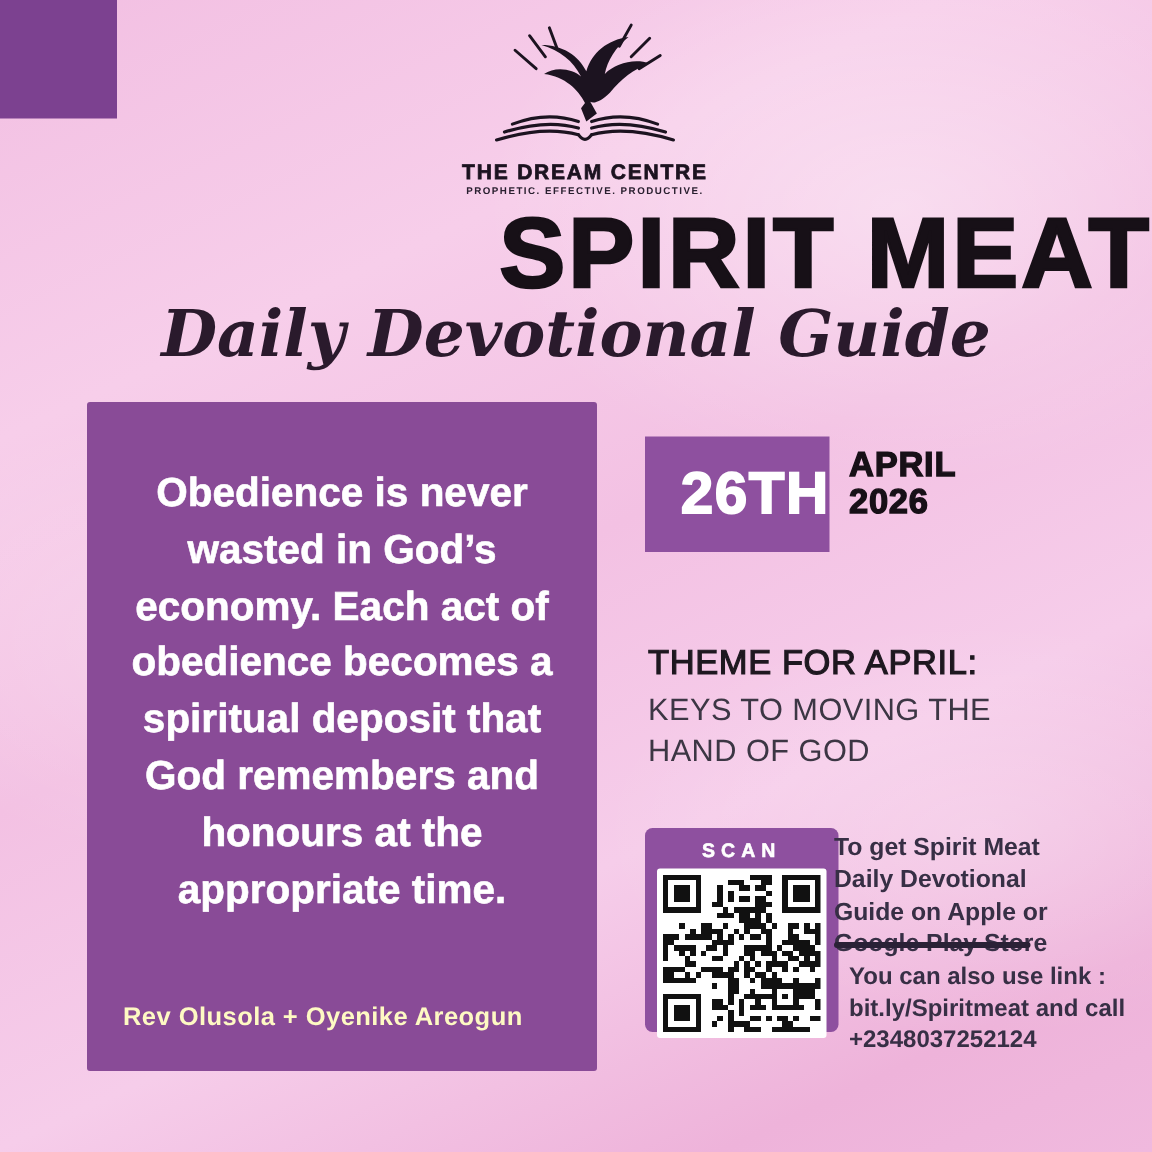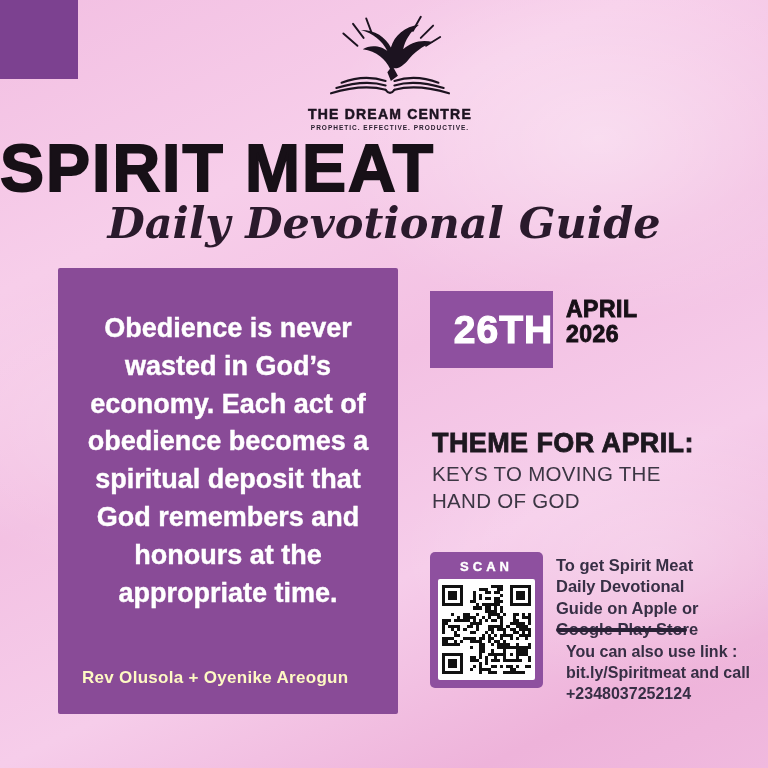--- a/index.html
+++ b/index.html
@@ -31,21 +31,21 @@
     color:#1c1320; -webkit-text-stroke:0.5px #1c1320;
   }
   .logo-tagline {
     margin-top:2px; font-size:6.5px; font-weight:bold; letter-spacing:1px;
     color:#2a2030;
   }
 
   
   .title {
     position:absolute; top:130px; left:0; width:100%;
-    text-align:left; font-size:66px; font-weight:900; letter-spacing:2px;
+    text-align:right; font-size:66px; font-weight:900; letter-spacing:2px;
     color:#171017; -webkit-text-stroke:1.8px #171017;
   }
   .subtitle {
     position:absolute; top:198px; left:0; width:100%;
     text-align:center; font-family:"DejaVu Serif", serif; font-style:italic;
     font-weight:bold; font-size:43px; color:#2a1a2c;
   }
 
   
   .quote-box {
@@ -74,32 +74,32 @@
   }
   .date-rest {
     position:absolute; left:566px; top:297px; line-height:1.1;
     color:#171017; font-size:23px; font-weight:900; -webkit-text-stroke:0.9px #171017;
     letter-spacing:0.5px;
   }
 
   
   .theme-label {
     position:absolute; left:432px; top:428px;
-    font-size:27px; font-weight:700; color:#1e1820; letter-spacing:0.4px;
+    font-size:23px; font-weight:400; color:#1e1820; letter-spacing:0.4px;
     -webkit-text-stroke:0.8px #1e1820;
   }
   .theme-value {
     position:absolute; left:432px; top:460px; width:248px;
     font-size:20.5px; font-weight:500; color:#3c3644; line-height:1.32;
     letter-spacing:0.3px;
   }
 
   
   .qr-card {
-    position:absolute; left:430px; top:552px; width:113px; height:136px;
+    position:absolute; left:430px; top:552px; width:129px; height:136px;
     background:#8e509f; border-radius:5px;
     display:flex; flex-direction:column; padding:7px 8px 8px;
   }
   .qr-scan {
     text-align:center; color:#ffffff; font-size:13px; font-weight:bold;
     letter-spacing:4px; margin-bottom:5px; -webkit-text-stroke:0.4px #fff;
   }
   .qr-white {
     flex:1; background:#ffffff; border-radius:2px; padding:4px;
   }

